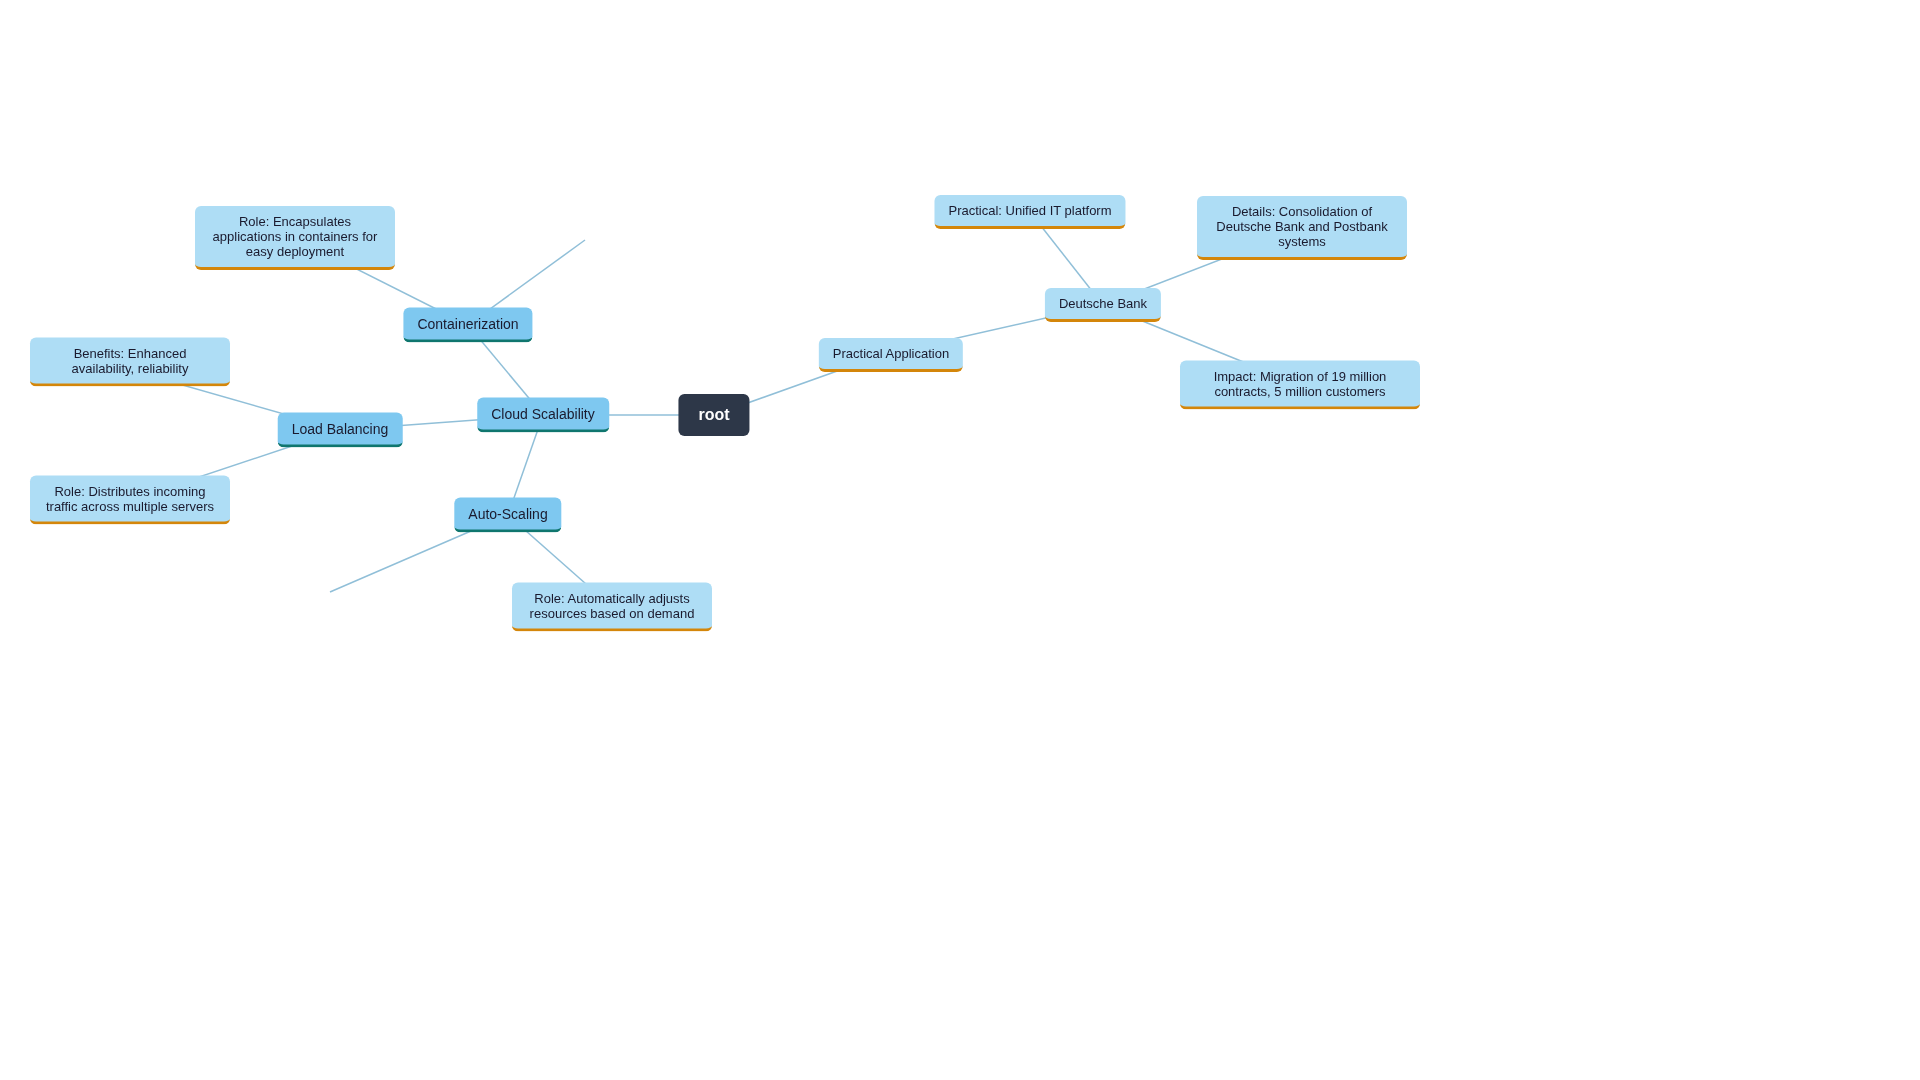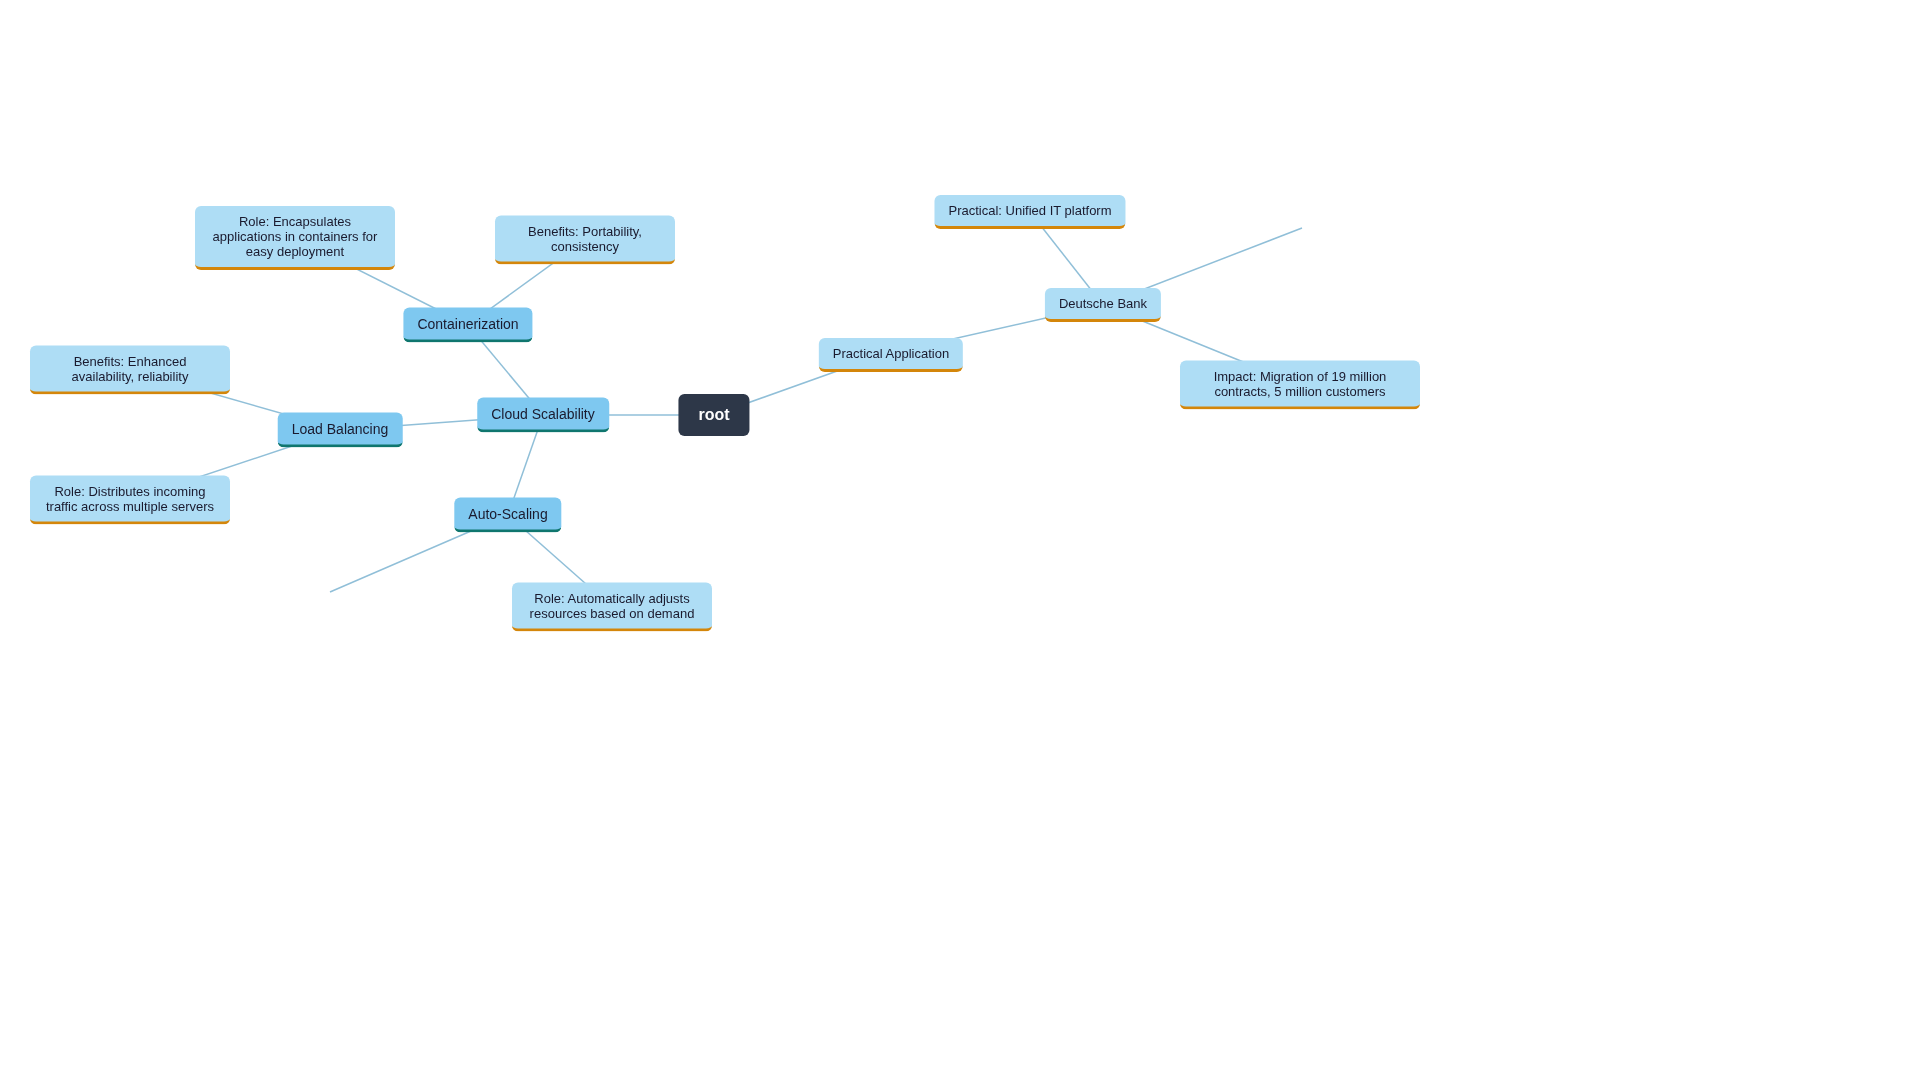--- a/index.html
+++ b/index.html
@@ -97,25 +97,22 @@
   </div>
 
   <div class="node node-blue" id="node-auto_scaling" style="left:508px;top:515px;">
     <span>Auto-Scaling</span>
   </div>
 
   <div class="node node-blue-light node-wide" id="node-role_encapsulates" style="left:295px;top:238px;">
     <span>Role: Encapsulates applications in containers for easy deployment</span>
   </div>
 
-  <div class="node node-blue-light node-medium" id="node-benefits_portability" style="left:585px;top:240px;">
-    <span>Benefits: Portability, consistency</span>
-  </div>
 
-  <div class="node node-blue-light node-wide" id="node-benefits_enhanced" style="left:130px;top:370px;">
+  <div class="node node-blue-light node-wide" id="node-benefits_enhanced" style="left:130px;top:362px;">
     <span>Benefits: Enhanced availability, reliability</span>
   </div>
 
   <div class="node node-blue-light node-wide" id="node-role_distributes" style="left:130px;top:500px;">
     <span>Role: Distributes incoming traffic across multiple servers</span>
   </div>
 
 
   <div class="node node-blue-light node-wide" id="node-role_auto" style="left:612px;top:607px;">
     <span>Role: Automatically adjusts resources based on demand</span>
@@ -126,17 +123,20 @@
   </div>
 
   <div class="node node-blue-light" id="node-deutsche_bank" style="left:1103px;top:305px;text-align:center;">
     <span>Deutsche Bank</span>
   </div>
 
   <div class="node node-blue-light node-wide" id="node-migration_unified" style="left:1030px;top:212px;">
     <span>Practical: Unified IT platform</span>
   </div>
 
+  <div class="node node-blue-light" id="node-details_consolidation" style="left:1302px;top:228px;max-width:210px;">
+    <span>Details: Consolidation of Deutsche Bank and Postbank systems</span>
+  </div>
 
   <div class="node node-blue-light" id="node-impact_migration" style="left:1300px;top:385px;max-width:240px;">
     <span>Impact: Migration of 19 million contracts, 5 million customers</span>
   </div>
 </div>
 
 </body></html>

